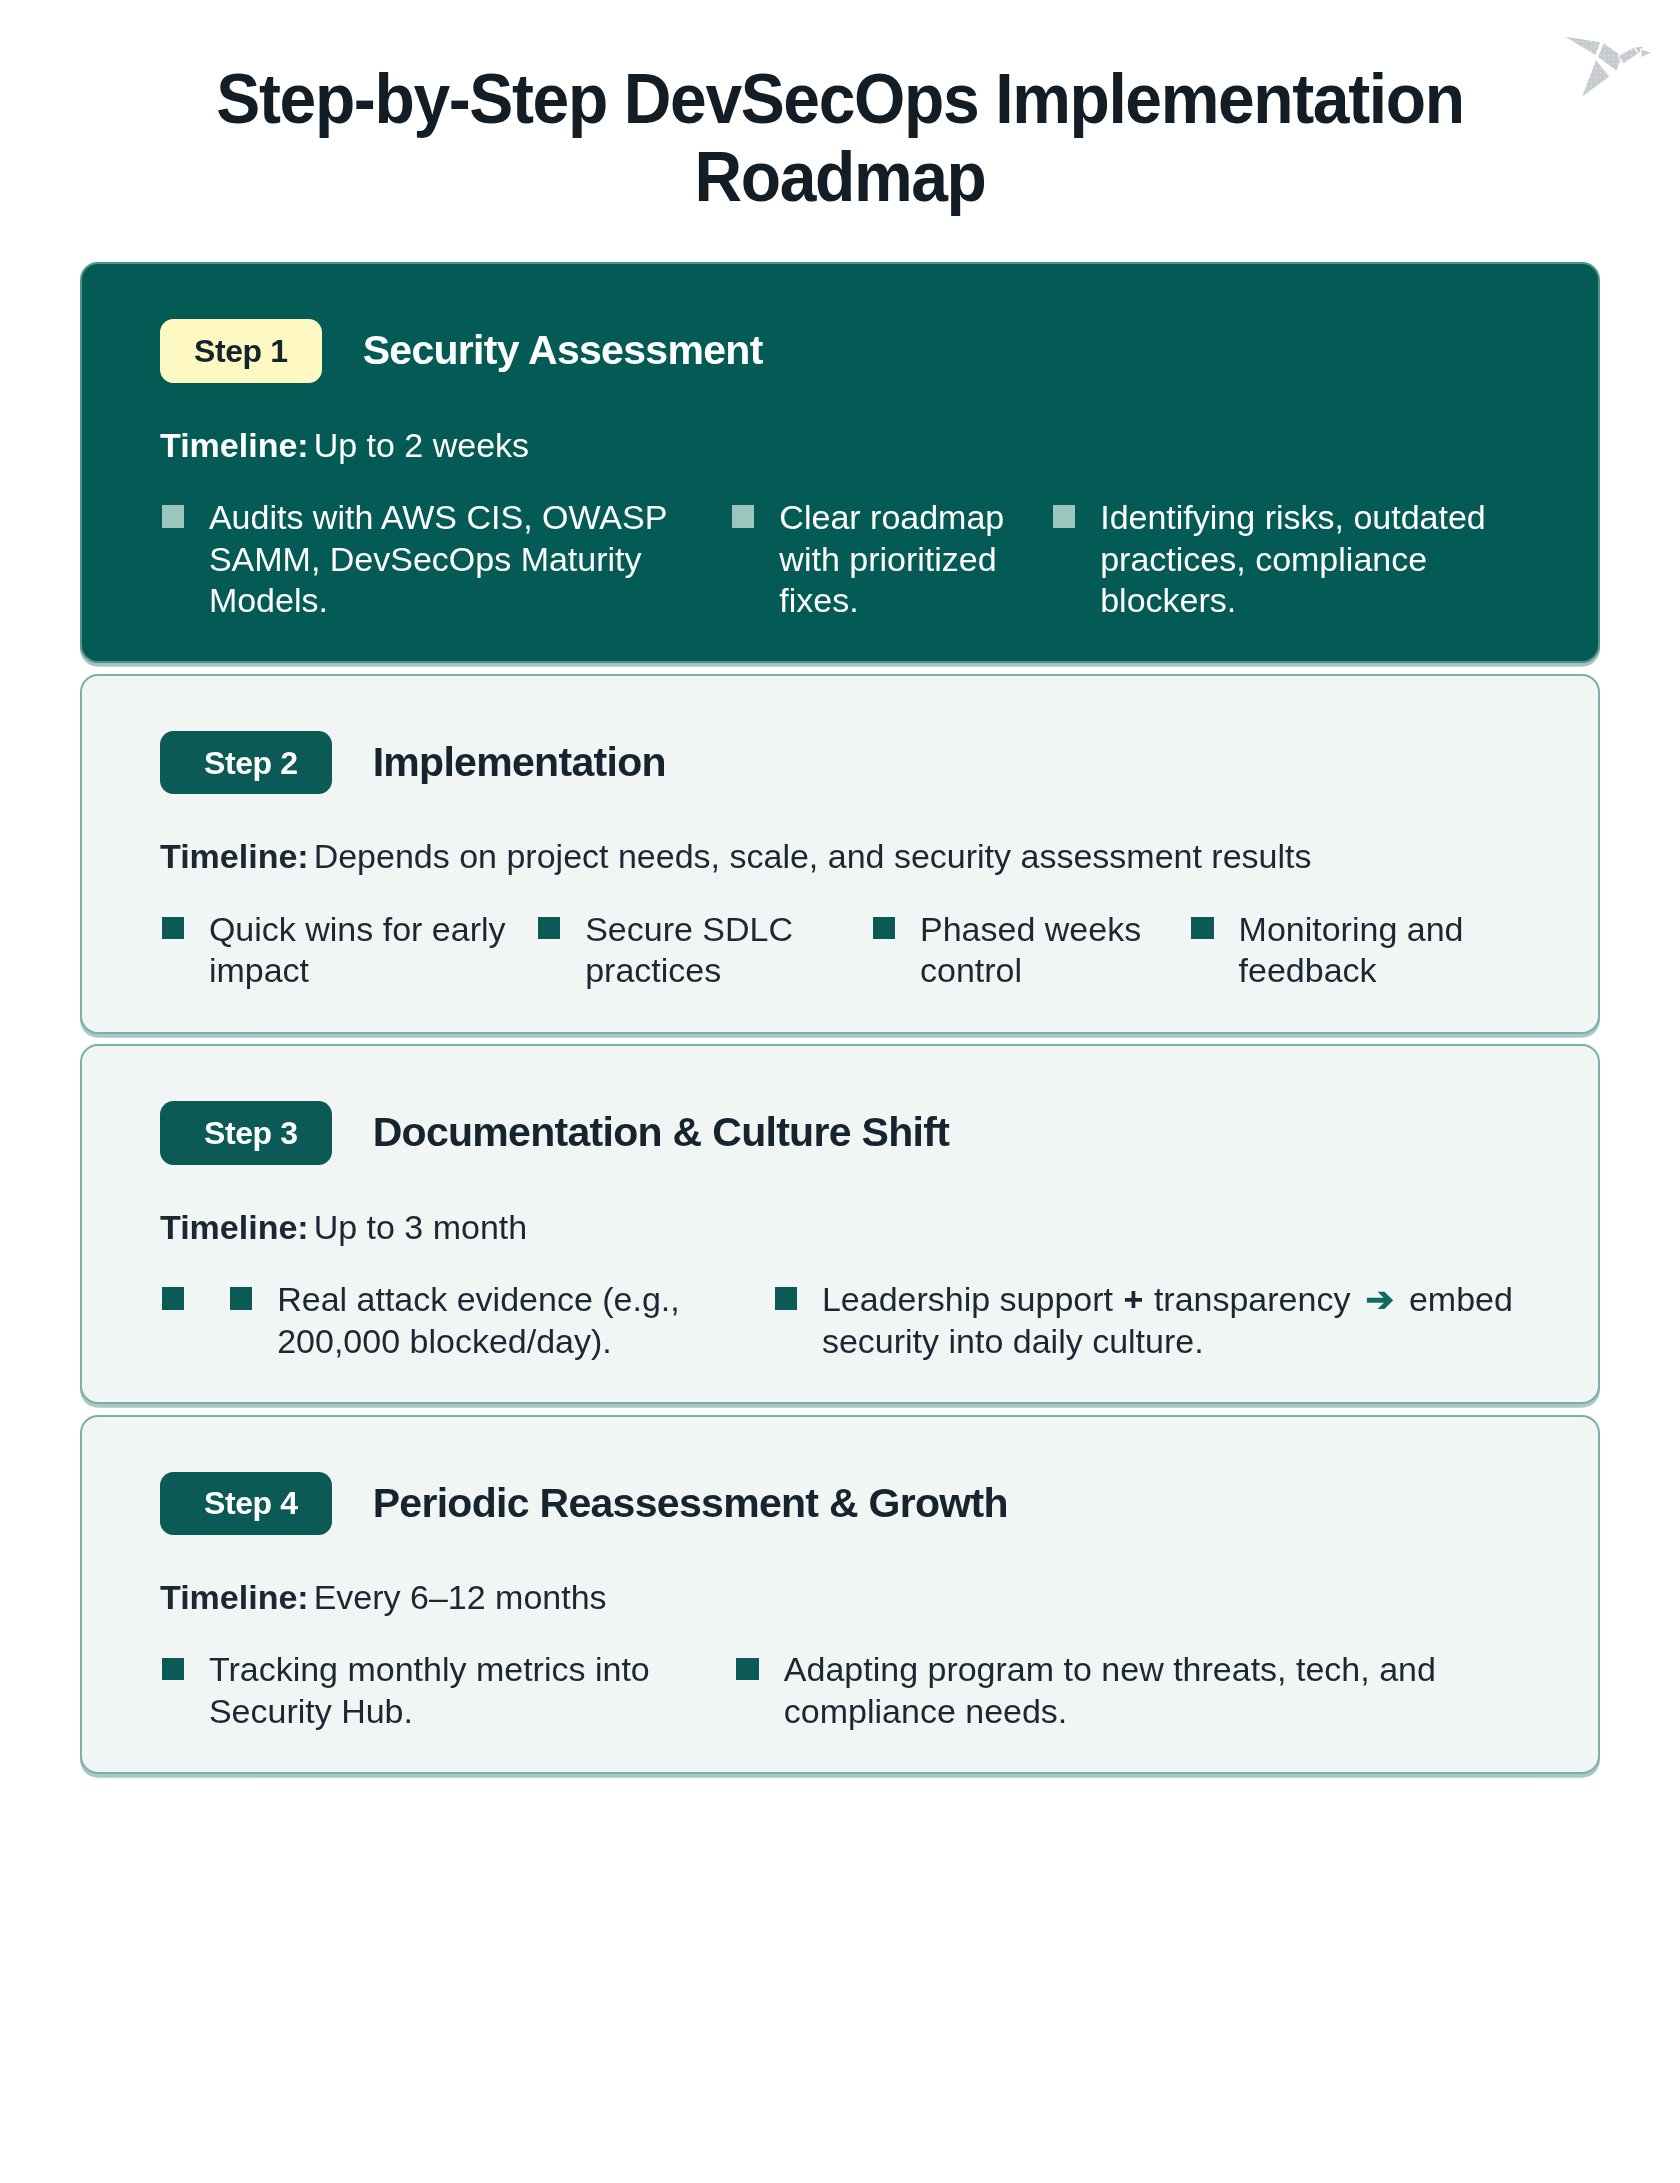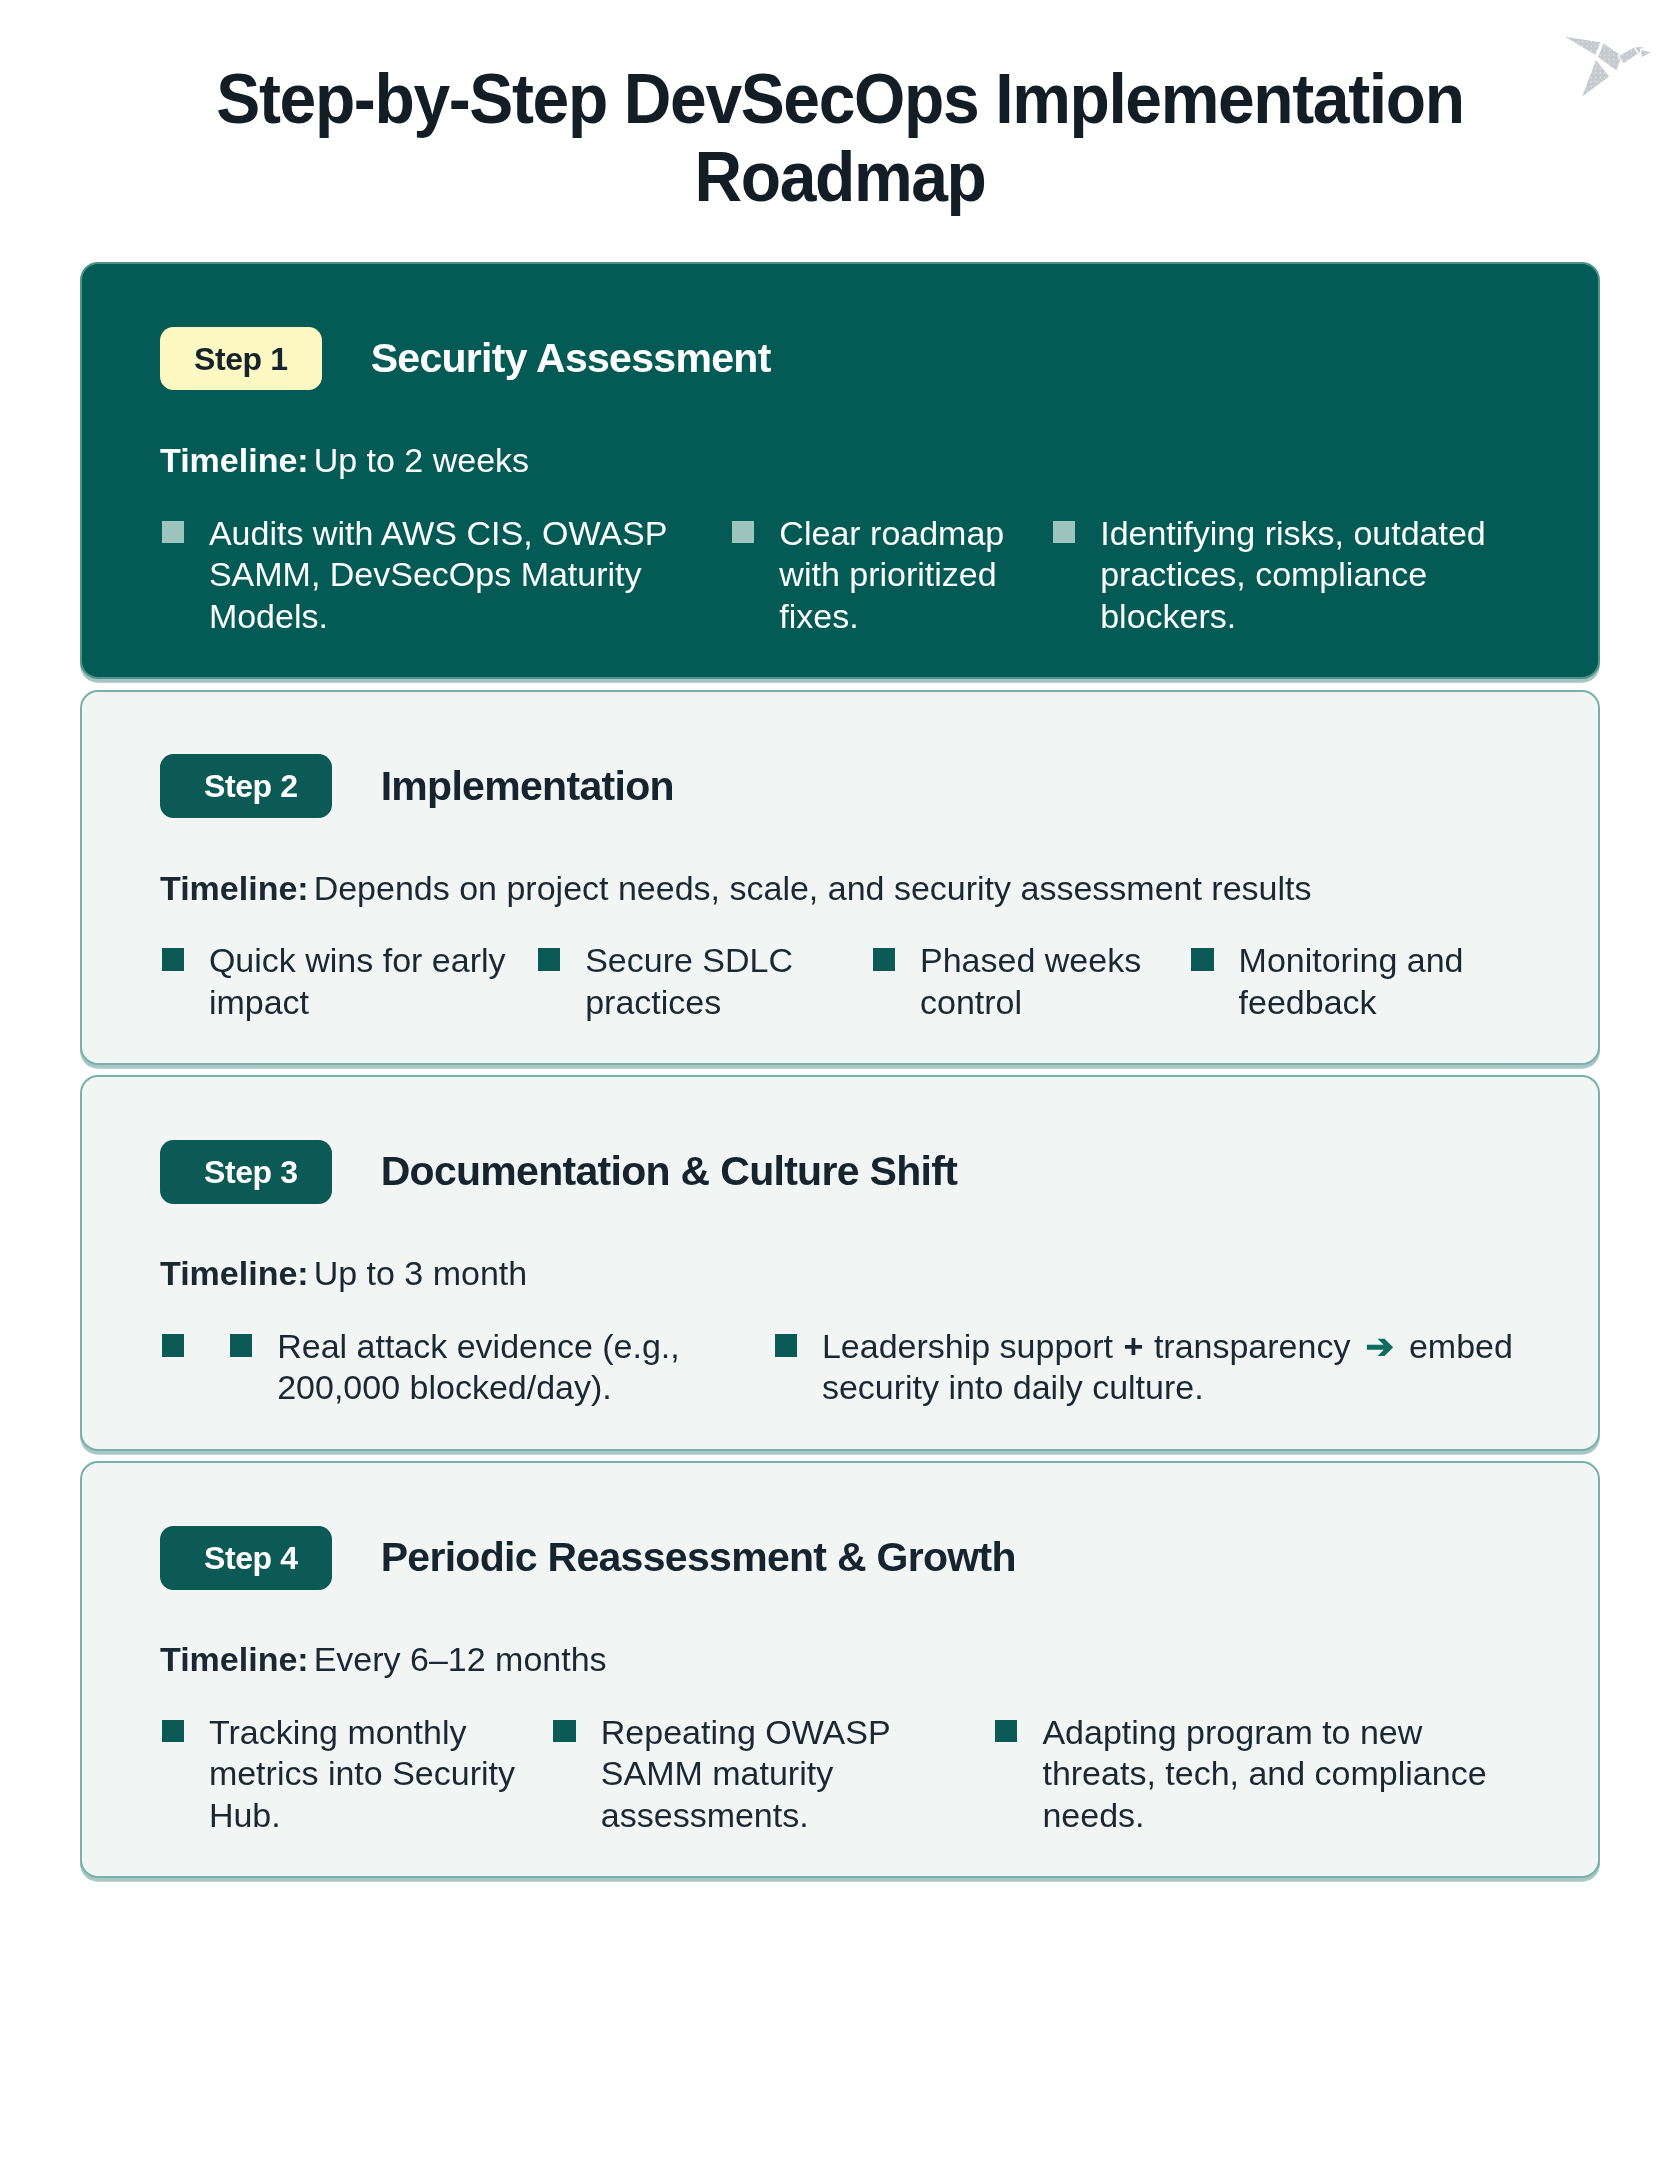--- a/index.html
+++ b/index.html
@@ -70,21 +70,21 @@
     font-weight: 700;
     line-height: 1;
     padding: 15.7px 34px;
     border-radius: 13.4px;
     letter-spacing: -0.4px;
   }
   .card.dark .badge { background: #fef9c3; color: #15232d; }
   .card.light .badge { background: #0b5a55; color: #ffffff; padding-left: 44px; }
 
   .card-title {
-    margin: 16px;
+    margin: 8px;
     font-size: 41px;
     font-weight: 700;
     letter-spacing: -0.7px;
   }
   .card.dark .card-title { color: #ffffff; }
   .card.light .card-title { color: #16242f; }
 
   .timeline {
     margin: 0 0 31px;
     font-size: 34px;
@@ -230,23 +230,19 @@
     <p class="timeline">
       <span class="tl-label">Timeline:</span><span>Every 6–12 months</span>
     </p>
     <ul class="bullets">
       <li>
           <span class="sq"></span>
           <span>Tracking monthly metrics into Security Hub.</span>
         </li>
       <li>
           <span class="sq"></span>
-          <span>Repeating OWASP SAMM maturity assessments.</span>
-        </li>
-      <li>
-          <span class="sq"></span>
           <span>Adapting program to new threats, tech, and compliance needs.</span>
         </li>
     </ul>
   </section>
 
 </div>
 
 
 </body></html>

